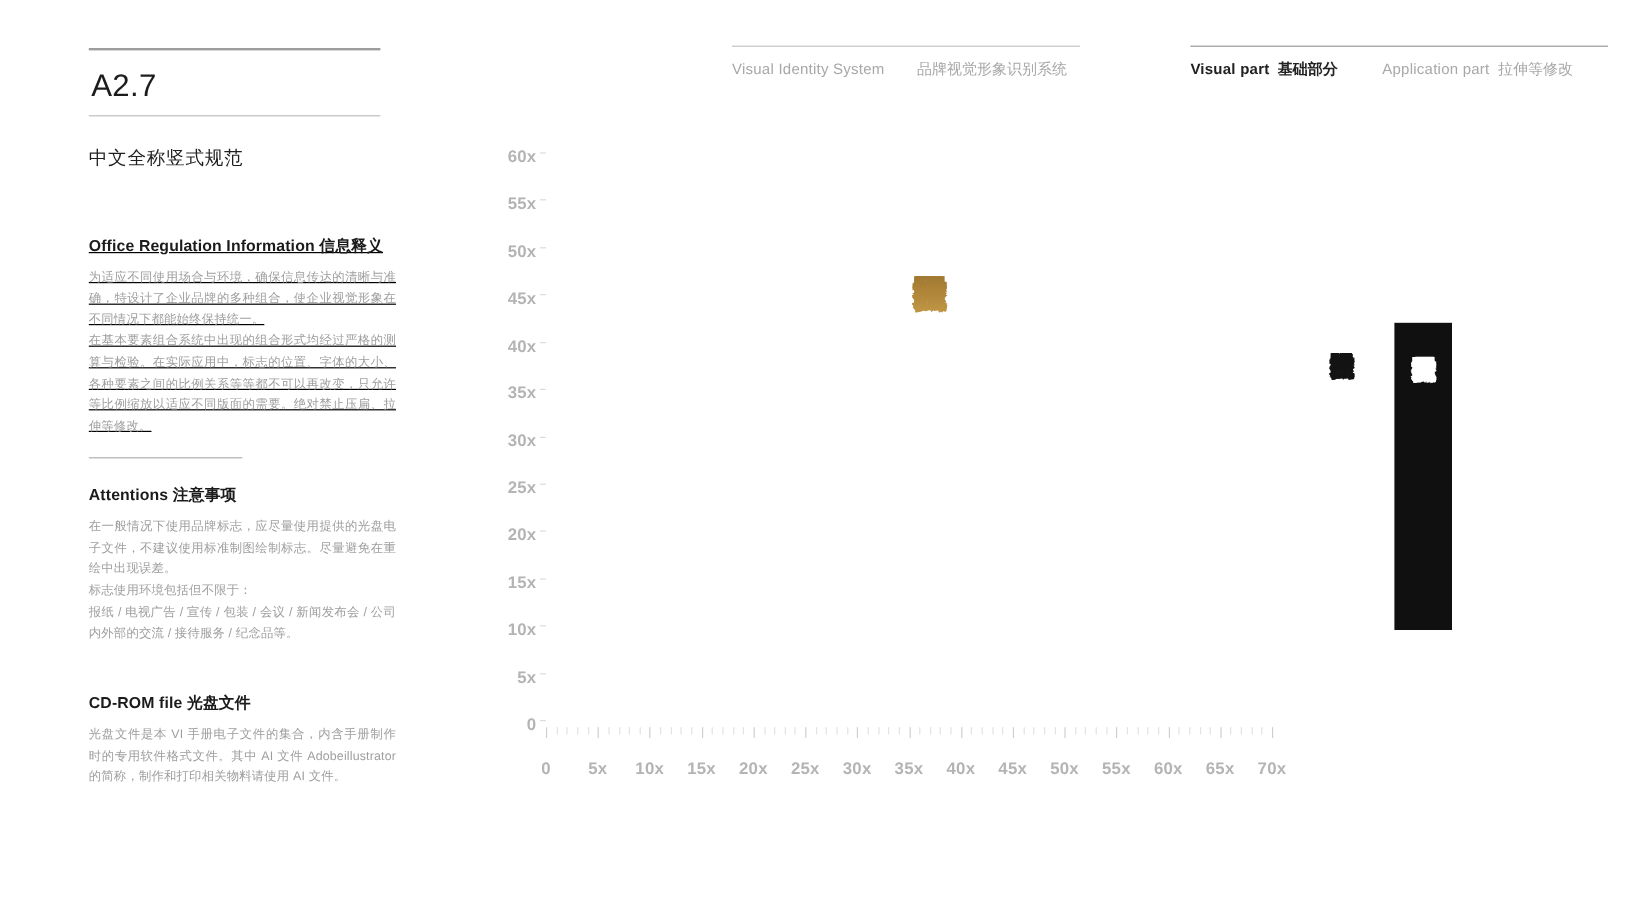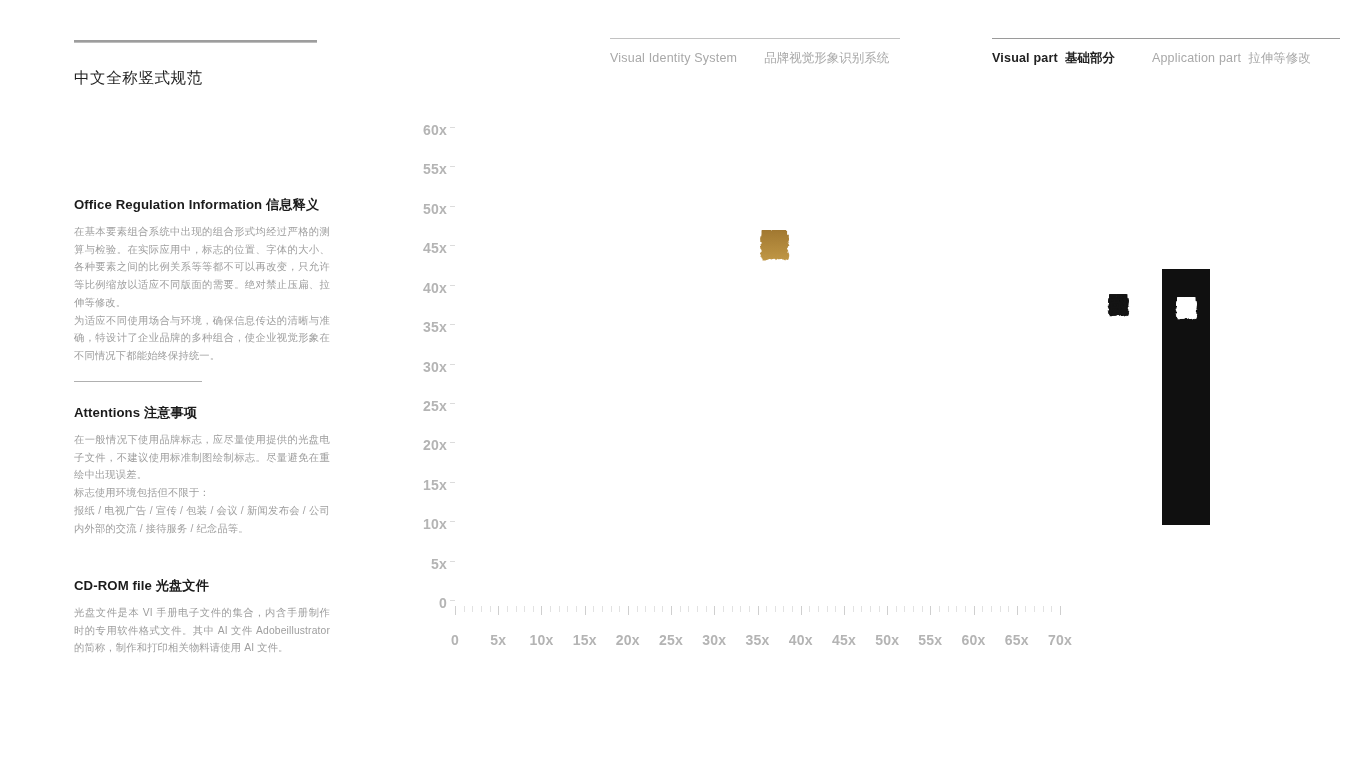--- a/index.html
+++ b/index.html
@@ -39,21 +39,21 @@
                          letter-spacing: .6px; }
 
   .block { position: absolute; left: 74px; width: 256px; }
   .block h3 { margin: 0 0 9px 0; font-size: 13.2px; color: #1b1b1b;
               font-weight: 600; letter-spacing: .1px; }
   .block p  { margin: 0; font-size: 10.3px; line-height: 1.72;
               color: #9e9e9e; letter-spacing: .15px; text-align: justify; }
   .block p + p { margin-top: 0px; }
   .mini-rule { position:absolute; left: 74px; width: 128px; height: 1px; background:#b0b0b0; }
 
-  #blk-office { top: 196px; }
+  #blk-office { top: 196px; text-decoration: underline; }
   #rule-att  { top: 381px; }
   #blk-att   { top: 404px; }
   #blk-cd    { top: 577px; }
 
   
   #chart { position: absolute; left: 455px; top: 127px; width: 605px; height: 473px; }
   .grid-minor, .grid-major { position: absolute; inset: 0; }
   .grid-minor {
     background-image:
       linear-gradient(to right, #efefef 1px, transparent 1px),
@@ -150,28 +150,29 @@
       <span class="hdr-cn dark">基础部分</span>
       <span class="gap-lg"></span>
       <span class="hdr-en muted">Application part</span>
       <span class="gap-sm"></span>
       <span class="hdr-cn muted">拉伸等修改</span>
     </div>
   </div>
 
   <div id="sec-title">
     <div class="rule-top"></div>
+    <div class="code">A2.7</div>
     <div class="rule-bot"></div>
     <div class="subtitle">中文全称竖式规范</div>
   </div>
 
   <div class="block" id="blk-office">
     <h3>Office Regulation Information 信息释义</h3>
+    <p>为适应不同使用场合与环境，确保信息传达的清晰与准确，特设计了企业品牌的多种组合，使企业视觉形象在不同情况下都能始终保持统一。</p>
     <p>在基本要素组合系统中出现的组合形式均经过严格的测算与检验。在实际应用中，标志的位置、字体的大小、各种要素之间的比例关系等等都不可以再改变，只允许等比例缩放以适应不同版面的需要。绝对禁止压扁、拉伸等修改。</p>
-    <p>为适应不同使用场合与环境，确保信息传达的清晰与准确，特设计了企业品牌的多种组合，使企业视觉形象在不同情况下都能始终保持统一。</p>
   </div>
 
   <div class="mini-rule" id="rule-att"></div>
 
   <div class="block" id="blk-cd">
     <h3>CD-ROM file 光盘文件</h3>
     <p>光盘文件是本 VI 手册电子文件的集合，内含手册制作时的专用软件格式文件。其中 AI 文件 Adobeillustrator 的简称，制作和打印相关物料请使用 AI 文件。</p>
   </div>
 
   <div class="block" id="blk-att">

